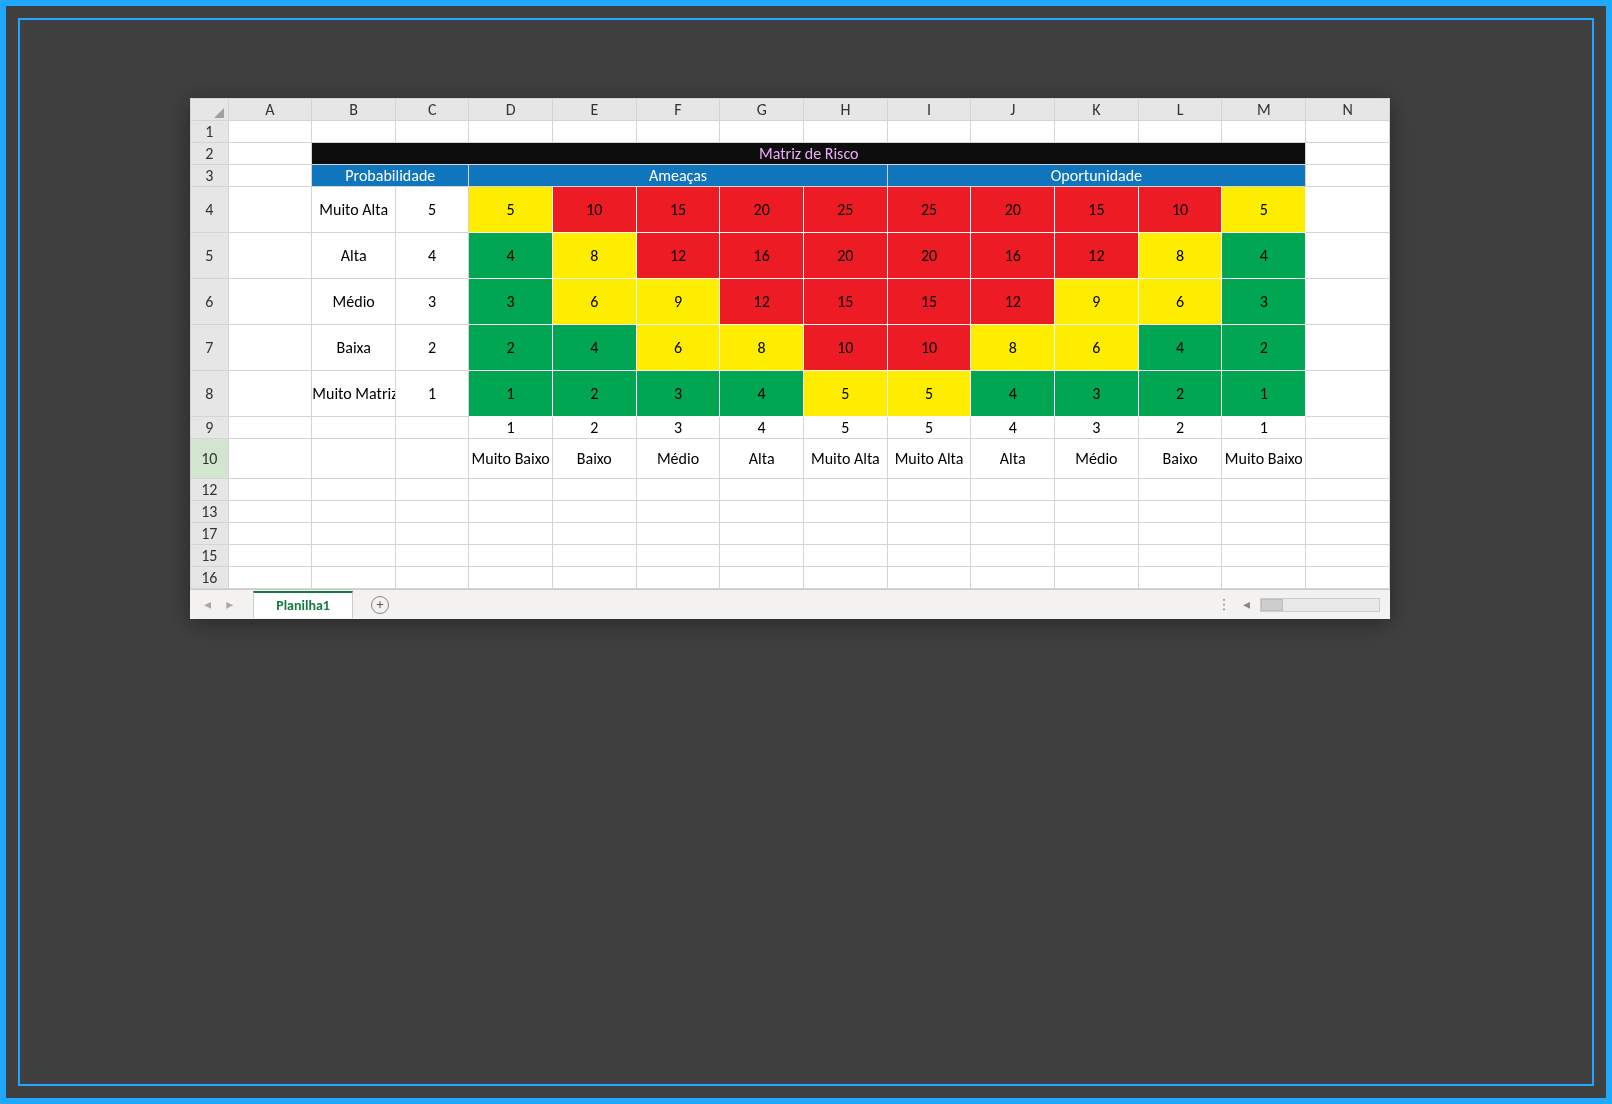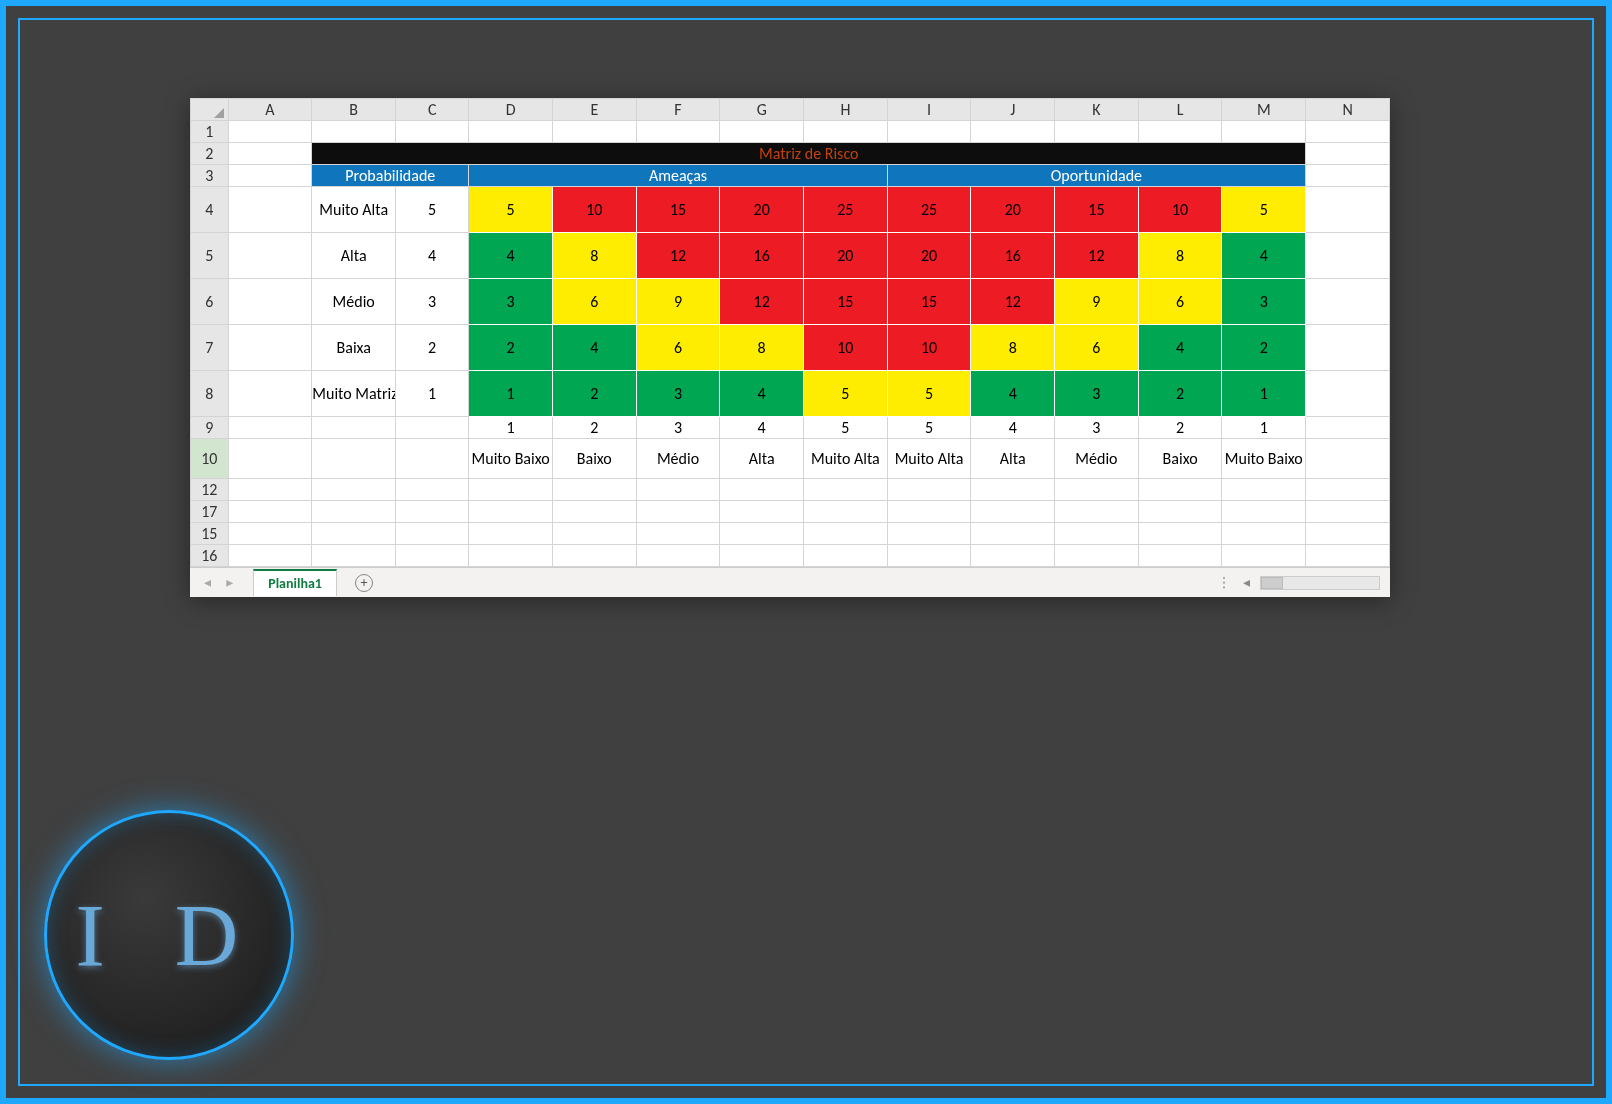--- a/index.html
+++ b/index.html
@@ -15,33 +15,33 @@
     border: 1px solid #d4d4d4; height: 22px; font-size: 16px; text-align: center;
     vertical-align: middle; background: #fff; overflow: hidden; white-space: nowrap;
   }
   .grid th { background: #e6e6e6; color: #333; font-weight: normal; }
   .row-head { background: #e6e6e6 !important; color: #333; width: 36px; font-size: 15px; }
   .corner { background: #e6e6e6 !important; position: relative; }
   .corner::after { content: ""; position: absolute; right: 4px; bottom: 2px; border-left: 10px solid transparent; border-bottom: 10px solid #a0a0a0; }
   .col-w { width: 80px; }
   .tall { height: 46px; }
   .mid { height: 40px; white-space: normal; line-height: 1.1; }
-  .title { background: #0d0d0d !important; color: #c2410c; font-size: 17px; }
+  .title { background: #0d0d0d !important; color: #f0abfc; font-size: 17px; }
   .blue  { background: #0f75bc !important; color: #ffffff; font-size: 16px; }
   .g { background: #00a651 !important; color: #000; border: 1px solid #fff !important; }
   .y { background: #ffed00 !important; color: #000; border: 1px solid #fff !important; }
   .r { background: #ed1c24 !important; color: #000; border: 1px solid #fff !important; }
   .sel-row .row-head { background: #d2e6cf !important; }
   .tabbar {
     height: 30px; background: #f3f2f1; border-top: 1px solid #ccc;
     display: flex; align-items: center; font-size: 14px; color: #555; position: relative;
   }
   .tabbar .nav { padding: 0 14px; color: #aaa; letter-spacing: 6px; }
   .tabbar .tab {
-    padding: 4px 14px; background: #fff; border: 1px solid #ccc; border-bottom: none;
+    padding: 4px 22px; background: #fff; border: 1px solid #ccc; border-bottom: none;
     color: #107c41; font-weight: bold; border-top: 2px solid #107c41;
   }
   .tabbar .add { margin-left: 18px; width: 18px; height: 18px; border: 1px solid #888; border-radius: 50%; display: flex; align-items: center; justify-content: center; font-size: 14px; color: #555; }
   .tabbar .right { position: absolute; right: 10px; display: flex; align-items: center; gap: 10px; }
   .mini-scroll { width: 120px; height: 14px; background: #e8e8e8; border: 1px solid #ccc; position: relative; }
   .mini-scroll .thumb { position: absolute; left: 0; top: 0; bottom: 0; width: 22px; background: #cdcdcd; border: 1px solid #bbb; }
   .dots { letter-spacing: 2px; color: #888; }
   .logo {
     position: absolute; left: 24px; bottom: 24px; width: 250px; height: 250px; border-radius: 50%;
     background: radial-gradient(circle at 40% 35%, #3a3a3a 0%, #222 70%, #111 100%);
@@ -257,20 +257,37 @@
               <td></td>
               <td></td>
               <td></td>
               <td></td>
               <td></td>
               <td></td>
               <td></td>
               <td></td>
             </tr>
             <tr>
+              <td class="row-head">13</td>
+              <td></td>
+              <td></td>
+              <td></td>
+              <td></td>
+              <td></td>
+              <td></td>
+              <td></td>
+              <td></td>
+              <td></td>
+              <td></td>
+              <td></td>
+              <td></td>
+              <td></td>
+              <td></td>
+            </tr>
+            <tr>
               <td class="row-head">17</td>
               <td></td>
               <td></td>
               <td></td>
               <td></td>
               <td></td>
               <td></td>
               <td></td>
               <td></td>
               <td></td>
@@ -324,15 +341,14 @@
         <div class="right">
           <span class="dots">⋮</span>
           <span style="color:#888">◂</span>
           <div class="mini-scroll">
               <div class="thumb"></div>
             </div>
         </div>
       </div>
     </div>
 
-    <div class="logo">I D</div>
   </div>
 </div>
 
 </body></html>

